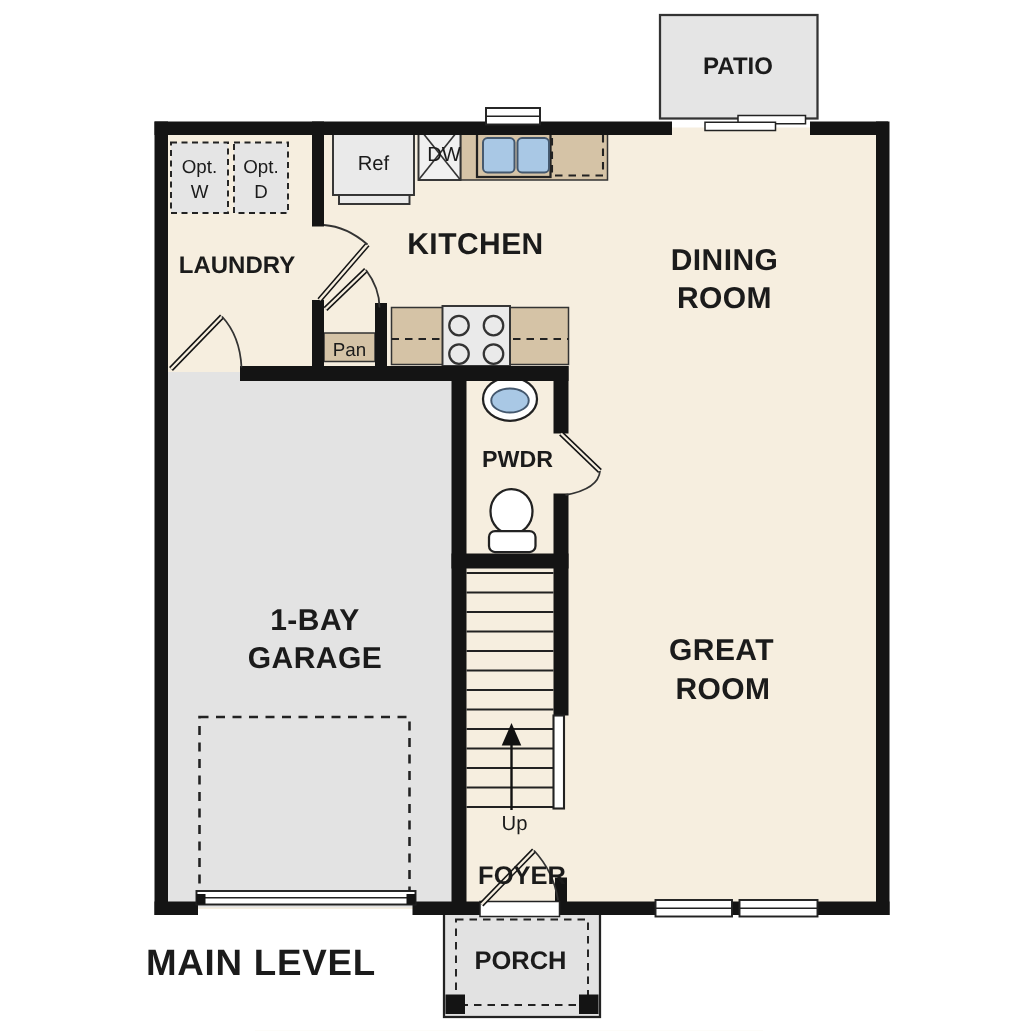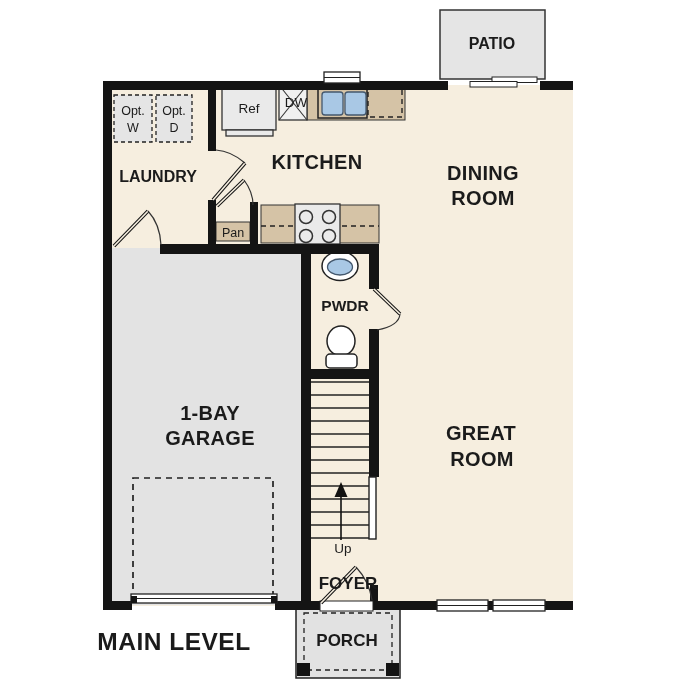--- a/index.html
+++ b/index.html
@@ -1,16 +1,16 @@
 <!DOCTYPE html>
 <html style="--floor-color: #f6eedf; --garage-color: #e3e3e3; --patio-color: #e5e5e5; --porch-color: #e2e2e2; --counter-color: #d5c3a6; --appliance-color: #eaeaea; --sink-color: #a9c8e5; --wall-color: #141414; --text-color: #1b1b1b;"><head>
 <meta charset="utf-8">
 <style>
   html, body { margin:0; padding:0; background:#ffffff; }
-  .stage { position:relative; width:573px; height:687px; background:#fff; overflow:hidden; }
+  .stage { position:relative; width:687px; height:687px; background:#fff; overflow:hidden; }
   svg { display:block; }
 
   
   .wall     { fill: var(--wall-color,#141414); }
   .floor    { fill: var(--floor-color,#f6eedf); }
   .garage   { fill: var(--garage-color,#e3e3e3); }
   .patio    { fill: var(--patio-color,#e5e5e5); stroke:#333; stroke-width:1.5; }
   .porch    { fill: var(--porch-color,#e2e2e2); stroke:#222; stroke-width:1.5; }
   .counter  { fill: var(--counter-color,#d5c3a6); stroke:#333; stroke-width:1; }
   .appl     { fill: var(--appliance-color,#eaeaea); stroke:#333; stroke-width:1.3; }

